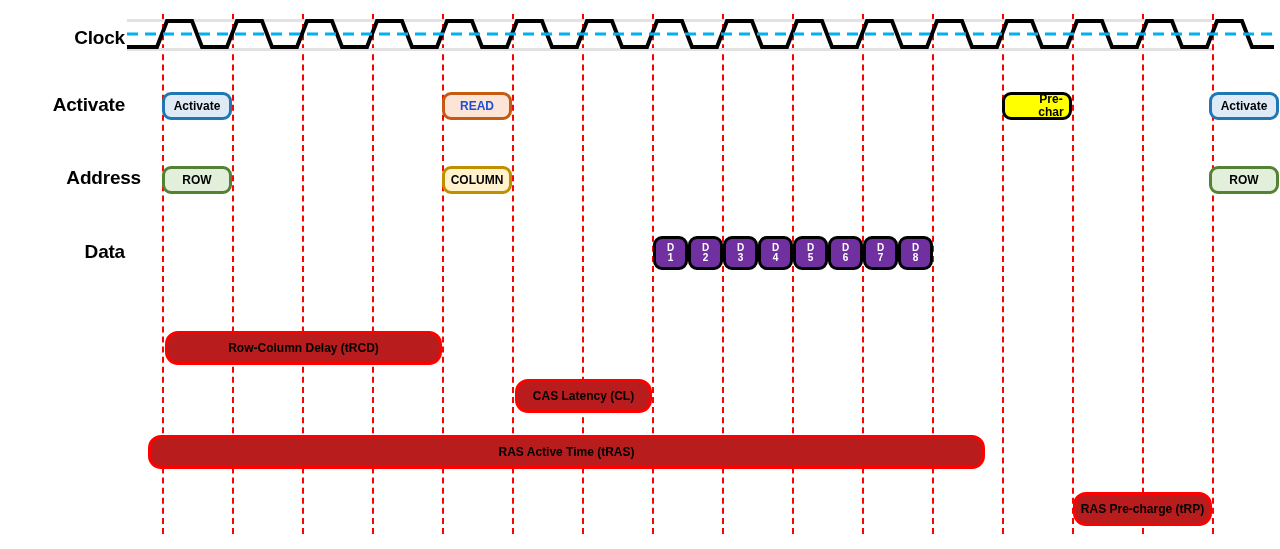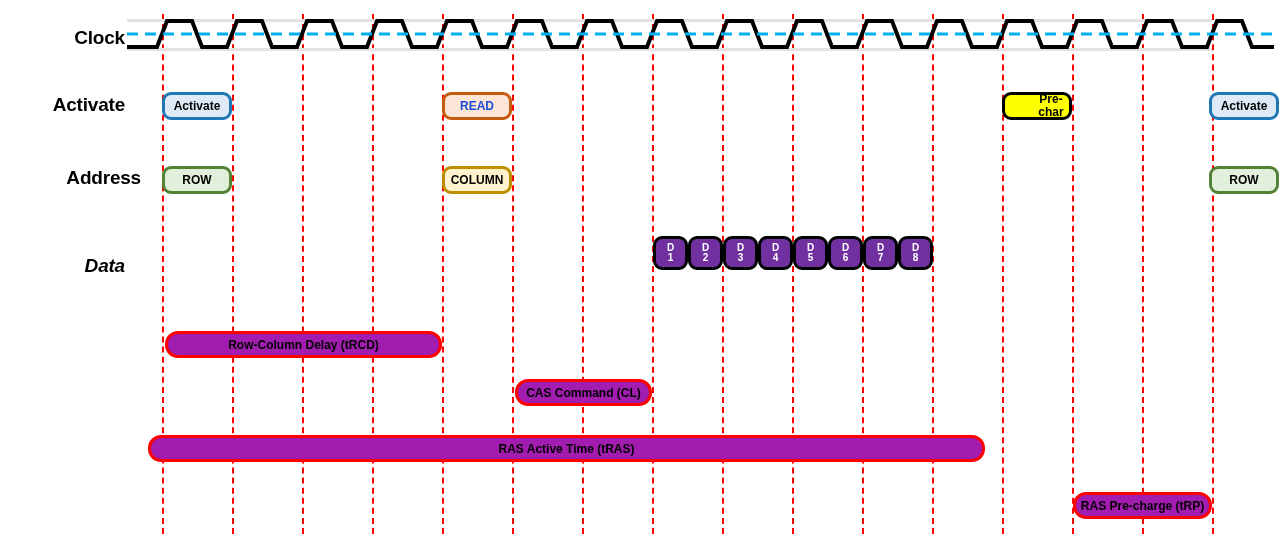--- a/index.html
+++ b/index.html
@@ -96,25 +96,25 @@
 
   
   .callout {
     position: absolute;
     box-sizing: border-box;
     display: flex;
     align-items: center;
     justify-content: center;
     border: 3px solid #FF0000;
     border-radius: 13px;
-    background: #a21caf;
+    background: #b91c1c;
     color: #000000;
     font-weight: bold;
     font-size: 12px;
-    height: 27px;
+    height: 34px;
     z-index: 6;
     white-space: nowrap;
   }
 </style>
 </head>
 <body>
 
 <div id="stage">
 
   <div id="gridlines">
@@ -172,21 +172,21 @@
     </div>
 
   <svg id="clock-layer" viewBox="0 0 1280 549" preserveAspectRatio="none">
     <polyline id="clock-path" fill="none" stroke="#000000" stroke-width="4" stroke-linejoin="miter" stroke-linecap="butt" points="110,47 140,47 150,21 175,21 185,47 210,47 220,21 245,21 255,47 280,47 290,21 315,21 325,47 350,47 360,21 385,21 395,47 420,47 430,21 455,21 465,47 490,47 500,21 525,21 535,47 560,47 570,21 595,21 605,47 630,47 640,21 665,21 675,47 700,47 710,21 735,21 745,47 770,47 780,21 805,21 815,47 840,47 850,21 875,21 885,47 910,47 920,21 945,21 955,47 980,47 990,21 1015,21 1025,47 1050,47 1060,21 1085,21 1095,47 1120,47 1130,21 1155,21 1165,47 1190,47 1200,21 1225,21 1235,47 1257,47"></polyline>
     <line id="clock-mid" x1="110" y1="34" x2="1258" y2="34" stroke="#00B0F0" stroke-width="3" stroke-dasharray="11 7"></line>
   </svg>
 
   <div class="row-label" style="top:27px;  left:0; width:108px;">Clock</div>
   <div class="row-label" style="top:94px;  left:0; width:108px;">Activate</div>
   <div class="row-label" style="top:167px; left:16px; width:108px;">Address</div>
-  <div class="row-label" style="top:255px; left:0; width:108px;font-style:italic;">Data</div>
+  <div class="row-label" style="top:241px; left:0; width:108px;">Data</div>
 
   <div id="command-boxes">
       <div class="sigbox cmd" style="left: 145px; top: 92px; width: 70px; background: rgb(222, 235, 247); border-color: rgb(31, 120, 180); color: rgb(0, 0, 0);">Activate</div>
       <div class="sigbox cmd" style="left: 425px; top: 92px; width: 70px; background: rgb(252, 228, 214); border-color: rgb(197, 90, 17); color: #1d4ed8;">READ</div>
       <div class="sigbox cmd" style="left: 985px; top: 92px; width: 70px; background: rgb(255, 255, 0); border-color: rgb(0, 0, 0); color: rgb(0, 0, 0); padding-left: 28px;">Pre-char</div>
       <div class="sigbox cmd" style="left: 1192px; top: 92px; width: 70px; background: rgb(222, 235, 247); border-color: rgb(31, 120, 180); color: rgb(0, 0, 0);">Activate</div>
     </div>
 
   <div id="address-boxes">
       <div class="sigbox addr" style="left: 145px; top: 166px; width: 70px; background: rgb(226, 239, 218); border-color: rgb(84, 130, 53); color: rgb(0, 0, 0);">ROW</div>
@@ -224,18 +224,18 @@
         <span>7</span>
       </div>
       <div class="databox" style="left: 881px; top: 236px; width: 35px; height: 34px; background: rgb(112, 48, 160); border-color: rgb(0, 0, 0); color: rgb(255, 255, 255);">
         <span>D</span>
         <span>8</span>
       </div>
     </div>
 
   <div id="annotations">
       <div class="callout" style="left: 148px; top: 331px; width: 277px; border-color: rgb(255, 0, 0);">Row-Column Delay (tRCD)</div>
-      <div class="callout" style="left: 498px; top: 379px; width: 137px; border-color: rgb(255, 0, 0);">CAS Command (CL)</div>
+      <div class="callout" style="left: 498px; top: 379px; width: 137px; border-color: rgb(255, 0, 0);">CAS Latency (CL)</div>
       <div class="callout" style="left: 131px; top: 435px; width: 837px; border-color: rgb(255, 0, 0);">RAS Active Time (tRAS)</div>
       <div class="callout" style="left: 1056px; top: 492px; width: 139px; border-color: rgb(255, 0, 0);">RAS Pre-charge (tRP)</div>
     </div>
 
 </div>
 
 </body></html>

